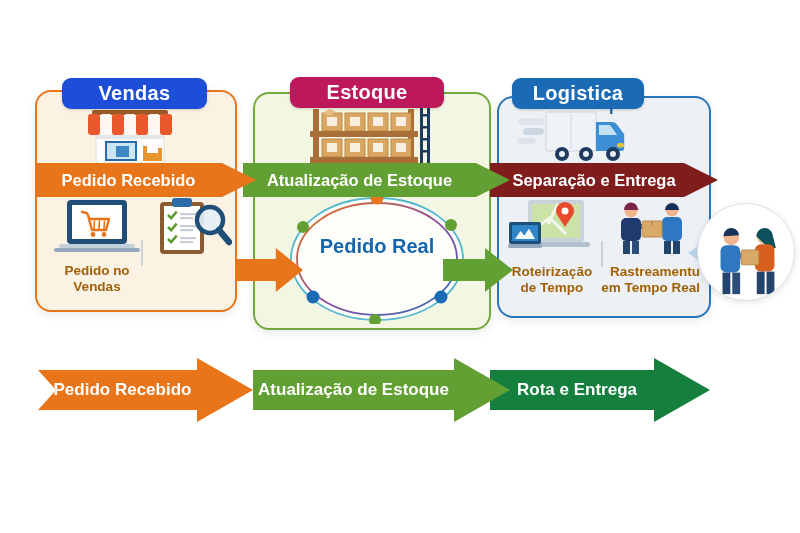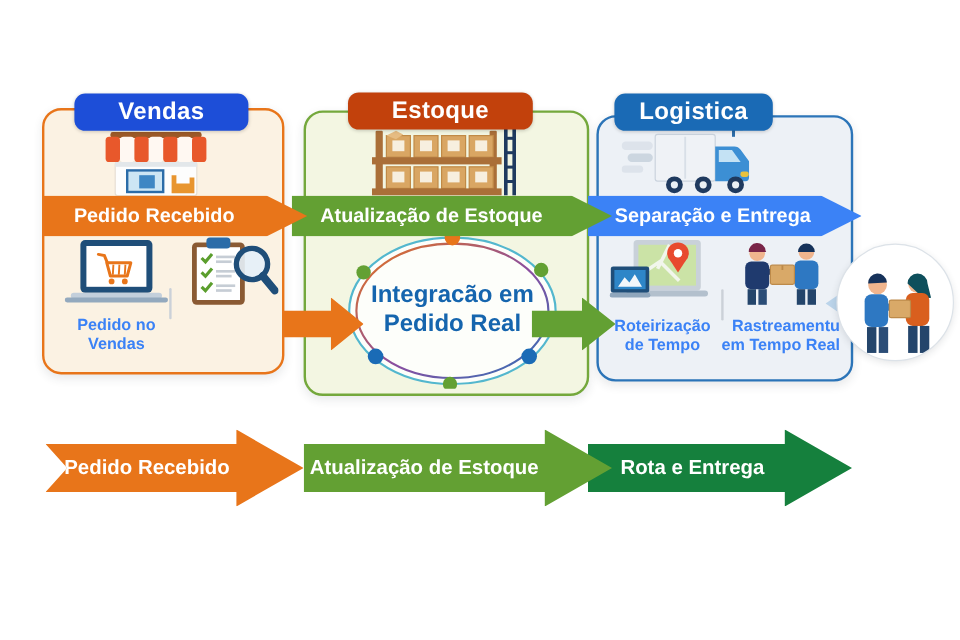--- a/index.html
+++ b/index.html
@@ -8,54 +8,54 @@
 
   .card { position:absolute; border-radius:16px; box-shadow:0 3px 8px rgba(40,50,60,.10); }
   .card-vendas   { left:35px;  top:90px;  width:202px; height:222px; background:#FBF2E3; border:2px solid #E8751A; }
   .card-estoque  { left:253px; top:92px;  width:238px; height:238px; background:#F3F6E2; border:2px solid #74A83C; }
   .card-logistica{ left:497px; top:96px;  width:214px; height:222px; background:#EDF1F6; border:2px solid #2B74B8; }
 
   .badge { position:absolute; height:31px; display:flex; align-items:center; justify-content:center;
            color:#fff; font-weight:bold; font-size:20px; border-radius:9px; z-index:7;
            box-shadow:0 1px 3px rgba(0,0,0,.18); letter-spacing:.3px; }
   .badge-vendas   { left:62px;  top:78px; width:145px; background:#1d4ed8;text-align:center; }
-  .badge-estoque  { left:290px; top:77px; width:154px; background:#c2410c; }
+  .badge-estoque  { left:290px; top:77px; width:154px; background:#be185d; }
   .badge-logistica{ left:512px; top:78px; width:132px; background:#1A6AB5; }
 
   .banner { position:absolute; top:163px; height:34px; display:flex; align-items:center;
             color:#fff; font-weight:bold; font-size:16.5px; }
   .banner .banner-label { flex:1; text-align:center; white-space:nowrap; }
   .banner-orange { left:35px;  width:221px; background:#E8751A; z-index:5;
                    clip-path:polygon(0 0, calc(100% - 34px) 0, 100% 50%, calc(100% - 34px) 100%, 0 100%);
                    padding-right:34px; }
   .banner-green  { left:243px; width:267px; background:#63A033; z-index:4;
                    clip-path:polygon(0 0, calc(100% - 34px) 0, 100% 50%, calc(100% - 34px) 100%, 0 100%);
                    padding-right:34px; }
-  .banner-blue   { left:490px; width:228px; background:#3b82f6; z-index:3;
+  .banner-blue   { left:490px; width:228px; background:#7f1d1d; z-index:3;
                    clip-path:polygon(0 0, calc(100% - 34px) 0, 100% 50%, calc(100% - 34px) 100%, 0 100%);
                    padding-left:14px; padding-right:34px; }
 
   .block-arrow { position:absolute; top:248px; height:44px; z-index:5; }
   .block-arrow-orange { left:235px; width:68px; background:#E8751A;
       clip-path:polygon(0 25%, 60% 25%, 60% 0, 100% 50%, 60% 100%, 60% 75%, 0 75%); }
   .block-arrow-green  { left:443px; width:70px; background:#63A033;
       clip-path:polygon(0 25%, 60% 25%, 60% 0, 100% 50%, 60% 100%, 60% 75%, 0 75%); }
 
   .icon { position:absolute; z-index:4; }
   .icon svg { display:block; width:100%; height:100%; }
   .icon-storefront { left:80px;  top:110px; width:100px; height:55px; }
   .icon-warehouse  { left:308px; top:106px; width:128px; height:57px; }
   .icon-truck      { left:518px; top:106px; width:122px; height:57px; }
   .icon-laptopcart { left:52px;  top:198px; width:90px;  height:58px; }
   .icon-checklist  { left:152px; top:194px; width:80px;  height:64px; }
   .icon-routemap   { left:508px; top:198px; width:88px;  height:58px; }
   .icon-handoff    { left:608px; top:198px; width:88px;  height:58px; }
 
   .item-label { position:absolute; z-index:4; text-align:center; font-weight:bold;
-                font-size:13.5px; color:#3b82f6; line-height:1.18; }
+                font-size:13.5px; color:#a16207; line-height:1.18; }
   .item-label span { display:block; }
   .lbl-pedido    { left:42px;  top:263px; width:110px; }
   .lbl-consulte  { left:136px; top:263px; width:104px; }
   .lbl-roteiriza { left:501px; top:264px; width:102px; }
   .lbl-rastrea   { left:592px; top:264px; width:108px;text-align:right; }
 
   .divider { position:absolute; width:2px; height:26px; background:#CBD1D8; z-index:4; border-radius:1px; }
   .divider-vendas    { left:141px; top:240px; }
   .divider-logistica { left:601px; top:241px; }
 
@@ -243,21 +243,20 @@
       <ellipse cx="90" cy="65" rx="80" ry="56" fill="none" stroke="url(#ringGrad)" stroke-width="1.8"></ellipse>
       <circle cx="90" cy="4" r="6.5" fill="#E8751A"></circle>
       <circle cx="16" cy="33" r="6" fill="#63A033"></circle>
       <circle cx="164" cy="31" r="6" fill="#63A033"></circle>
       <circle cx="26" cy="103" r="6.5" fill="#1A6BB6"></circle>
       <circle cx="154" cy="103" r="6.5" fill="#1A6BB6"></circle>
       <circle cx="88" cy="126" r="6" fill="#63A033"></circle>
     </svg>
   </div>
   <div class="ellipse-text">
-    <span>Integracão em</span>
     <span>Pedido Real</span>
   </div>
 
   <div class="block-arrow block-arrow-orange"></div>
   <div class="block-arrow block-arrow-green"></div>
 
   <div class="icon icon-routemap">
     <svg viewBox="0 0 88 58">
       <rect x="20" y="2" width="56" height="42" rx="3" fill="#C9D1D9"></rect>
       <rect x="24" y="6" width="48" height="34" fill="#CBE3A6"></rect>

